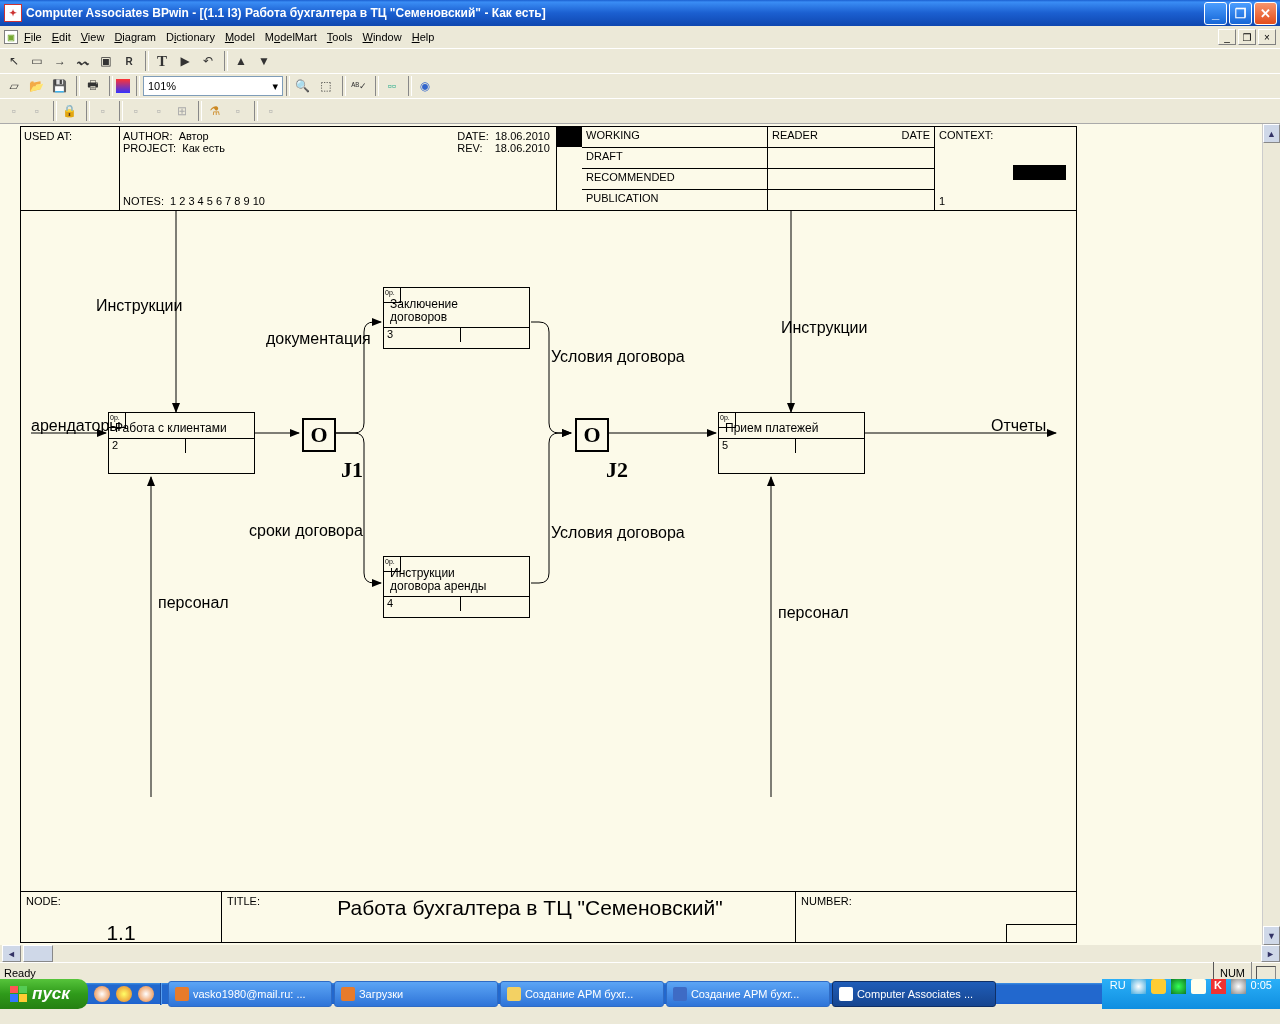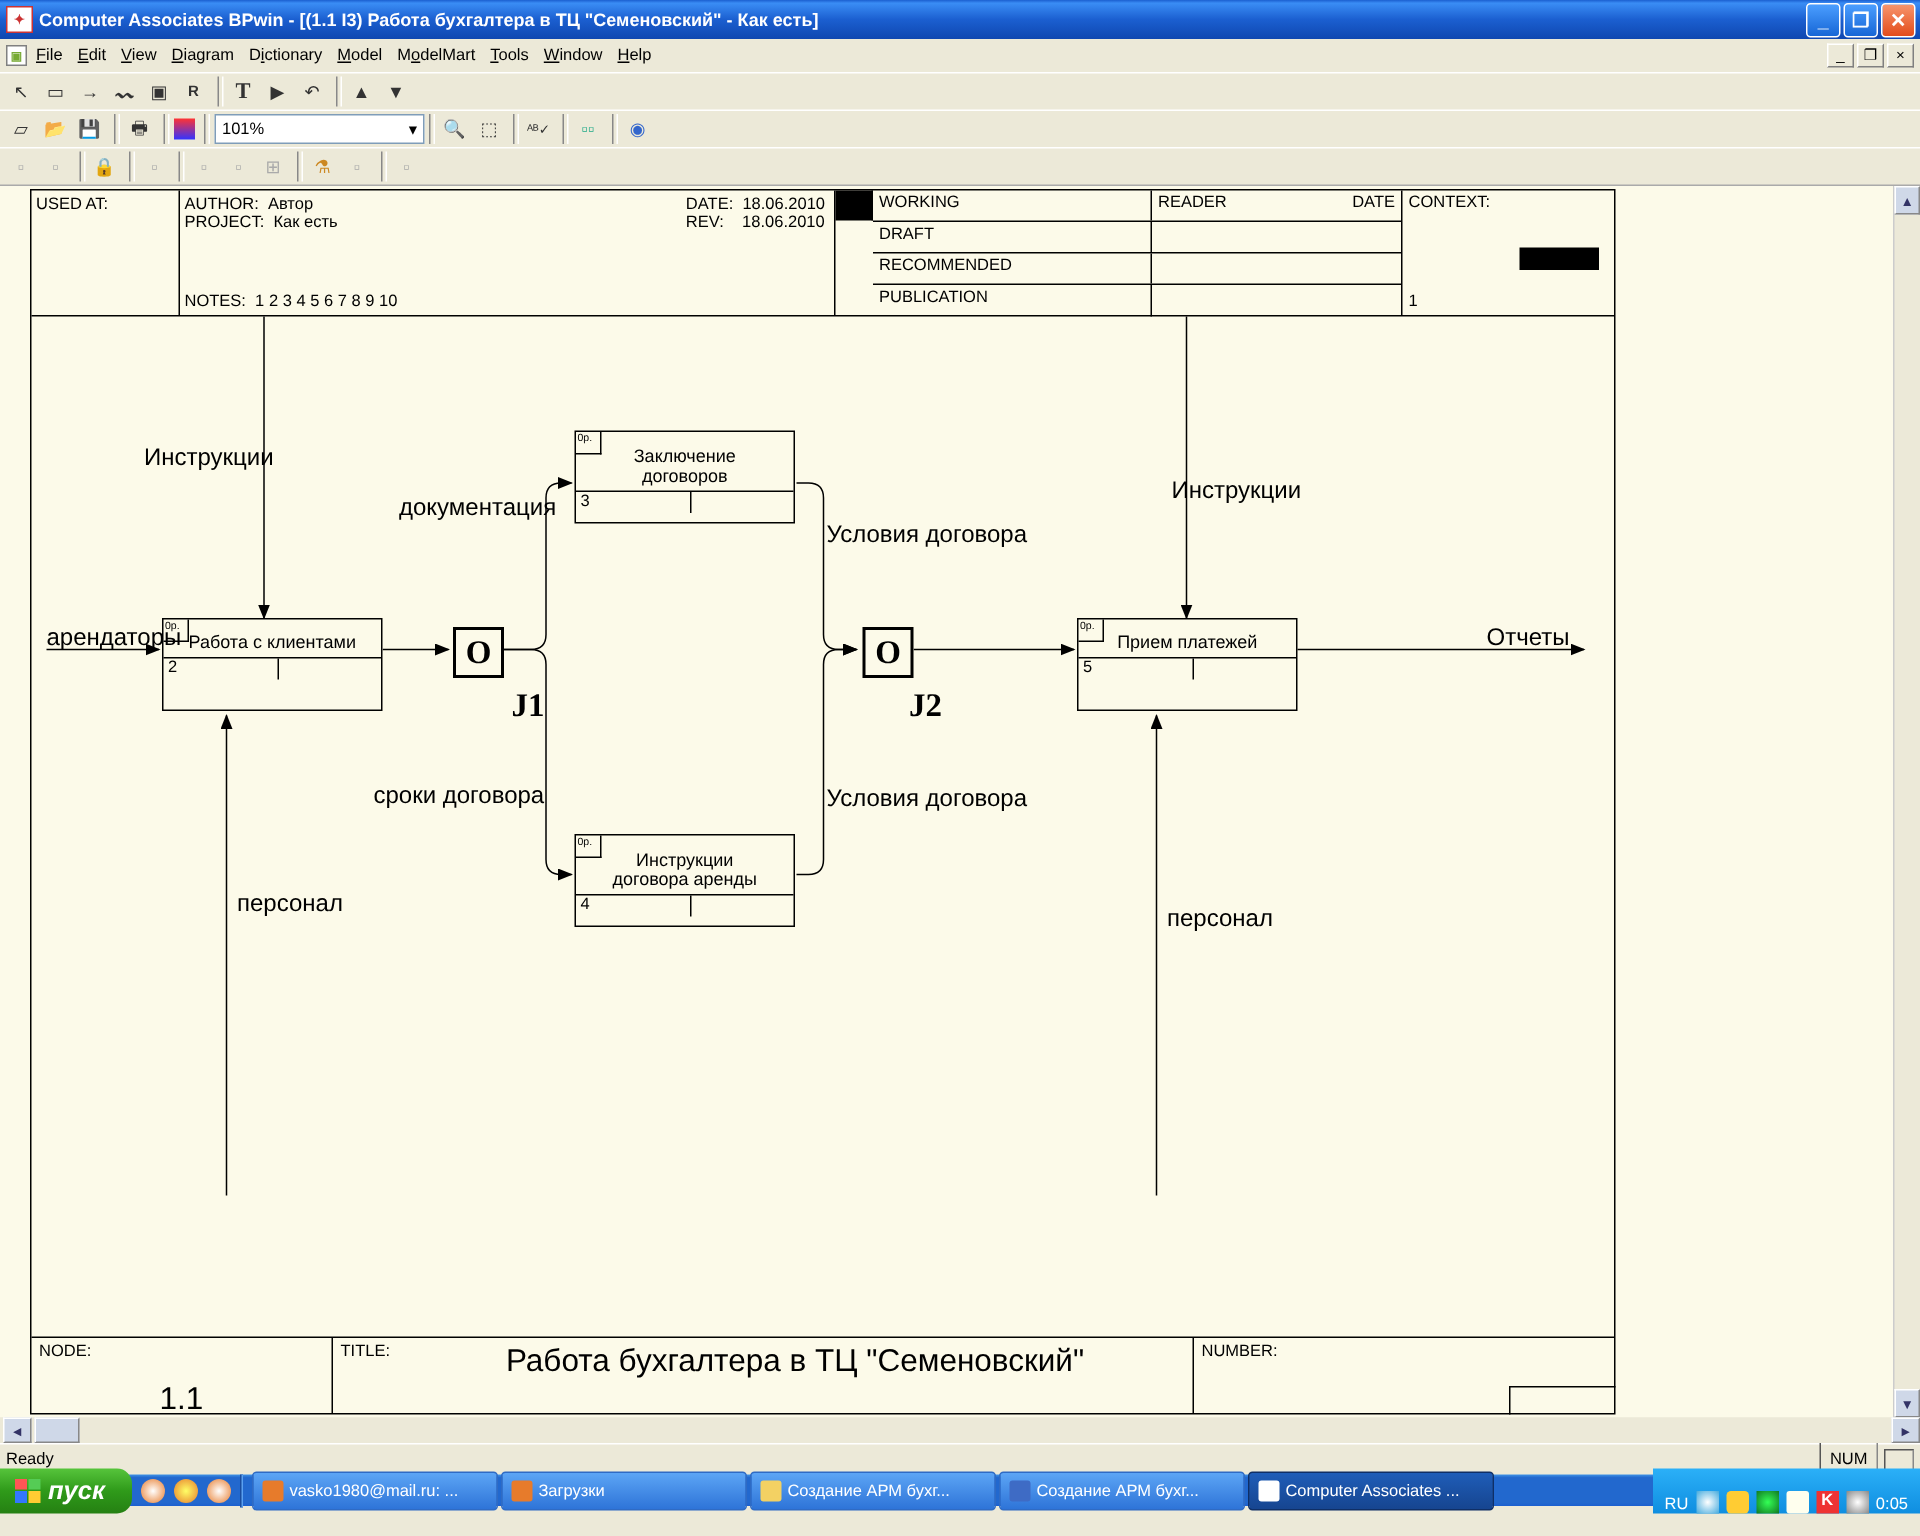--- a/index.html
+++ b/index.html
@@ -37,21 +37,21 @@
 .ftr{position:absolute;bottom:0;left:0;right:0;height:50px;border-top:1px solid #000;display:flex}
 .fc{border-right:1px solid #000;padding:3px 5px}
 .fc1{width:190px}
 .fc2{flex:1;display:flex}
 .fc2 .tlbl{padding:3px 5px}
 .fc2 .tval{flex:1;text-align:center;font-size:21px;padding-top:4px}
 .fc3{width:270px;position:relative}
 .fc3 .nbox{position:absolute;bottom:-1px;right:-1px;width:70px;height:18px;border-left:1px solid #000;border-top:1px solid #000}
 .nodeval{font-size:21px;text-align:center;margin-top:14px}
 .box{position:absolute;background:#fcfae9;border:1px solid #000}
-.box .name{text-align:center;font-size:12px;padding:8px 6px 3px}
+.box .name{text-align:left;font-size:12px;padding:8px 6px 3px}
 .box .bar{height:14px;border-top:1px solid #000;display:flex}
 .box .num{width:70px;border-right:1px solid #000;padding:0 3px;font-size:11px}
 .box .corner{position:absolute;top:0;left:0;width:14px;height:12px;border-right:1px solid #000;border-bottom:1px solid #000;font-size:7px;line-height:7px;padding:1px}
 .box .shadow{position:absolute;right:-7px;bottom:-7px;width:100%;height:100%;background-image:radial-gradient(#555 1px,transparent 1px);background-size:3px 3px;z-index:-1}
 .jbox{position:absolute;width:30px;height:30px;border:2px solid #000;background:#fcfae9;display:flex;align-items:center;justify-content:center;font-family:"Times New Roman",serif;font-size:22px;font-weight:bold}
 .jlbl{position:absolute;font-family:"Times New Roman",serif;font-size:22px;font-weight:bold}
 .albl{position:absolute;font-size:16px}
 svg.arrows{position:absolute;top:0;left:0;width:100%;height:100%}
 .sbv{position:absolute;right:0;top:0;bottom:17px;width:17px;background:#ece9d8;border-left:1px solid #ccc}
 .sbv .thnd{width:15px;height:17px;background:#cfd8e8;border:1px solid #fff;border-right-color:#888;border-bottom-color:#888;display:flex;align-items:center;justify-content:center;font-size:9px;color:#336}
@@ -66,21 +66,21 @@
 .start .wico div:nth-child(2){background:#5c5}
 .start .wico div:nth-child(3){background:#37f}
 .start .wico div:nth-child(4){background:#fc3}
 .ql{display:flex;align-items:center;padding:0 6px;gap:6px}
 .ql .qi{width:16px;height:16px;border-radius:50%}
 .ql .sep{width:1px;height:22px;background:#1a4d9e;border-right:1px solid #5aa0f0}
 .tasks{display:flex;align-items:center;flex:1}
 .task{height:24px;background:linear-gradient(to bottom,#5ca5f5,#2e74d8);border:1px solid #2f6bc4;border-radius:3px;color:#fff;font-size:11px;display:flex;align-items:center;padding:0 6px;margin-right:2px;width:150px;overflow:hidden;white-space:nowrap}
 .task.act{background:linear-gradient(to bottom,#1f5db8,#164590);border-color:#0f2f66}
 .task .ti{width:14px;height:14px;margin-right:4px;flex-shrink:0}
-.tray{height:30px;background:linear-gradient(to bottom,#2bb0f8,#0f8ee0);display:flex;align-items:flex-end;padding:0 8px;gap:5px;color:#fff;font-size:11px}
+.tray{height:30px;background:linear-gradient(to bottom,#2bb0f8,#0f8ee0);display:flex;align-items:flex-start;padding:0 8px;gap:5px;color:#fff;font-size:11px}
 .tray .ti{width:15px;height:15px}
 </style>
 </head>
 <body>
 
 <div class="ttlbar">
   <div class="ico">✦</div>
   <span>Computer Associates BPwin - [(1.1 I3) Работа бухгалтера в ТЦ "Семеновский" - Как есть]</span>
   <div class="wbtns">
     <div class="wb min">_</div>

